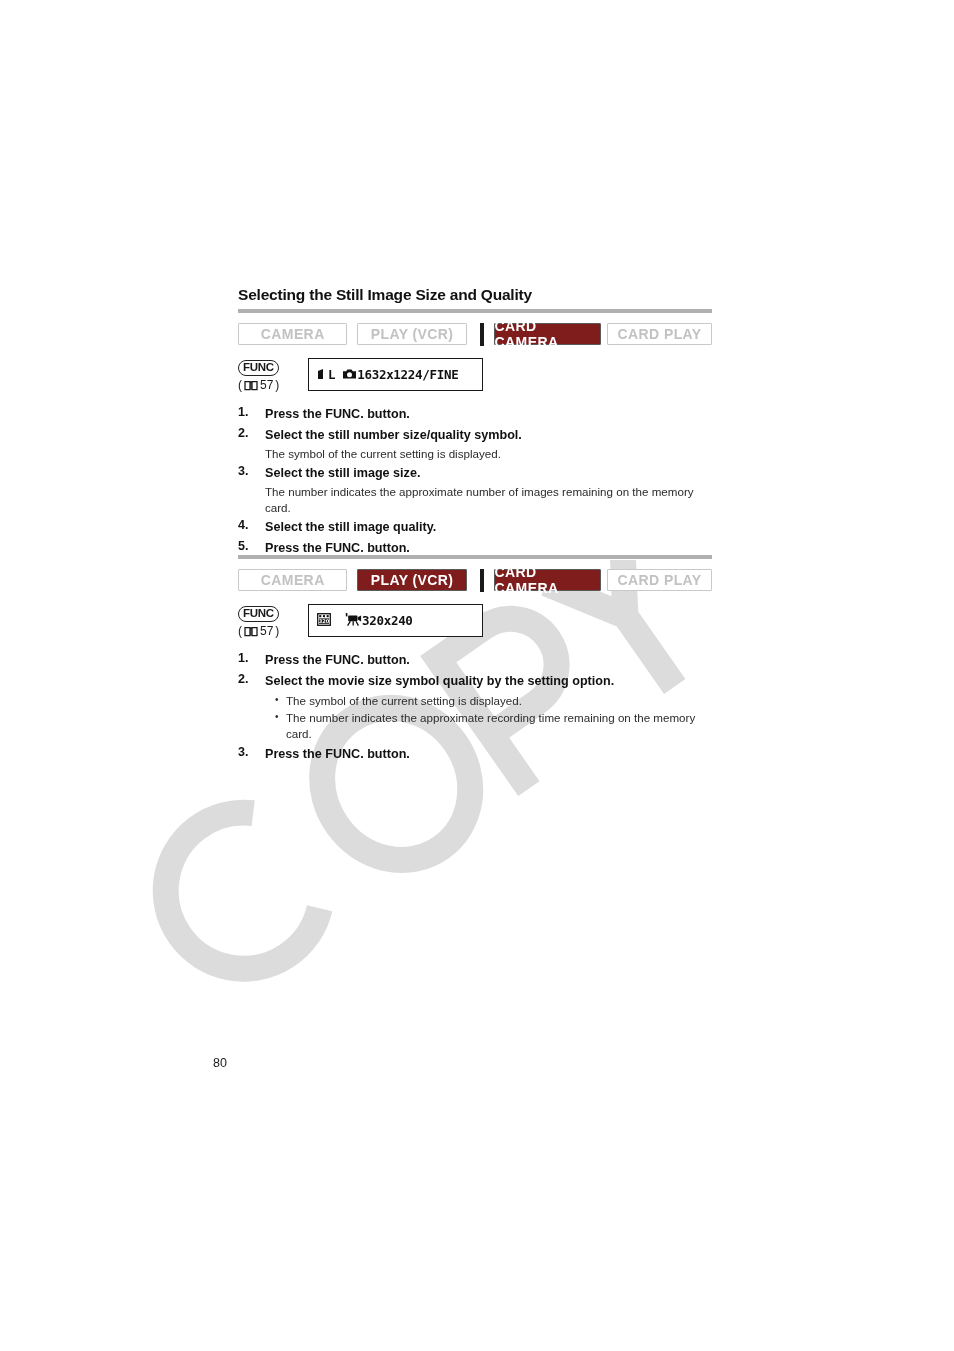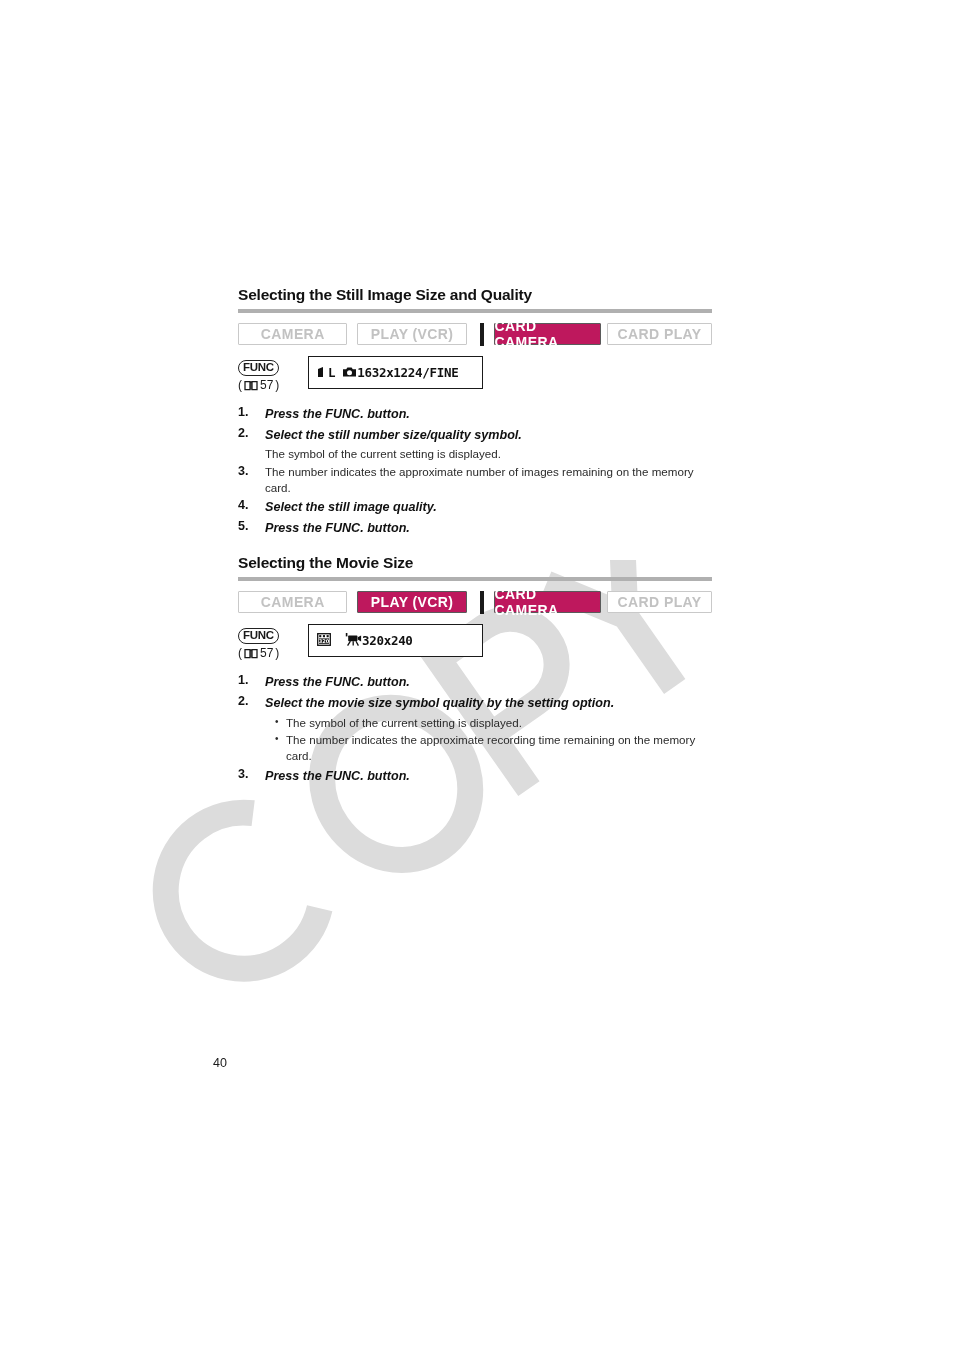--- a/index.html
+++ b/index.html
@@ -73,39 +73,39 @@
     align-items: center;
     justify-content: center;
     box-sizing: border-box;
   }
   .mode-btn.off {
     background: #ffffff;
     border: 1.4px solid #c9c9c9;
     color: #c2c2c2;
   }
   .mode-btn.on {
-    background: #be185d;
+    background: #7f1d1d;
     border: 1.4px solid #5a5a5a;
     color: #ffffff;
   }
   .m-camera   { width: 118px; }
   .m-play     { width: 118px; margin-left: 10px; }
   .m-cardcam  { width: 116px; }
   .m-cardplay { width: 113px; margin-left: 6px; }
   .mode-sep {
     width: 4px;
     height: 23px;
     background: #1a1a1a;
     margin: 0 10px 0 13px;
   }
 
   
   .funcrow {
     display: flex;
-    align-items: flex-start;
+    align-items: center;
     margin-top: 10px;
   }
   .func-col {
     width: 62px;
     flex: 0 0 62px;
     padding-top: 1px;
   }
   .func-pill {
     display: inline-block;
     border: 1.3px solid #222;
@@ -168,21 +168,20 @@
     top: 0;
     font-size: 12.5px;
     font-weight: bold;
     color: #111;
   }
   .step-title {
     font-size: 12.6px;
     font-weight: bold;
     line-height: 19px;
     color: #111;
-    font-style: italic;
   }
   .step-note {
     font-size: 11.6px;
     font-weight: normal;
     line-height: 16px;
     color: #2b2b2b;
     margin-top: 1px;
   }
   ul.bullets {
     list-style: none;
@@ -297,37 +296,37 @@
         <span class="step-num">1.</span>
         <div class="step-title">Press the FUNC. button.</div>
       </li>
       <li class="mb6">
         <span class="step-num">2.</span>
         <div class="step-title">Select the still number size/quality symbol.</div>
         <div class="step-note">The symbol of the current setting is displayed.</div>
       </li>
       <li class="mb6">
         <span class="step-num">3.</span>
+        <div class="step-title">Select the still image size.</div>
         <div class="step-note">The number indicates the approximate number of images remaining on the memory card.</div>
       </li>
       <li>
         <span class="step-num">4.</span>
         <div class="step-title">Select the still image quality.</div>
       </li>
       <li>
         <span class="step-num">5.</span>
         <div class="step-title">Press the FUNC. button.</div>
       </li>
     </ol>
   </div>
 
   <div class="section" id="section-movie">
 
     <div class="heading-wrap">
-      <h2 class="heading">Selecting the Movie Size</h2>
       <div class="heading-rule"></div>
     </div>
 
     <div class="modes">
       <div class="mode-btn off m-camera">CAMERA</div>
       <div class="mode-btn on m-play">PLAY (VCR)</div>
       <div class="mode-sep"></div>
       <div class="mode-btn on m-cardcam">CARD CAMERA</div>
       <div class="mode-btn off m-cardplay">CARD PLAY</div>
     </div>
@@ -388,15 +387,15 @@
           <li>The number indicates the approximate recording time remaining on the memory card.</li>
         </ul>
       </li>
       <li>
         <span class="step-num">3.</span>
         <div class="step-title">Press the FUNC. button.</div>
       </li>
     </ol>
   </div>
 
-  <div id="page-number">40</div>
+  <div id="page-number">80</div>
 
 </div>
 
 </body></html>

